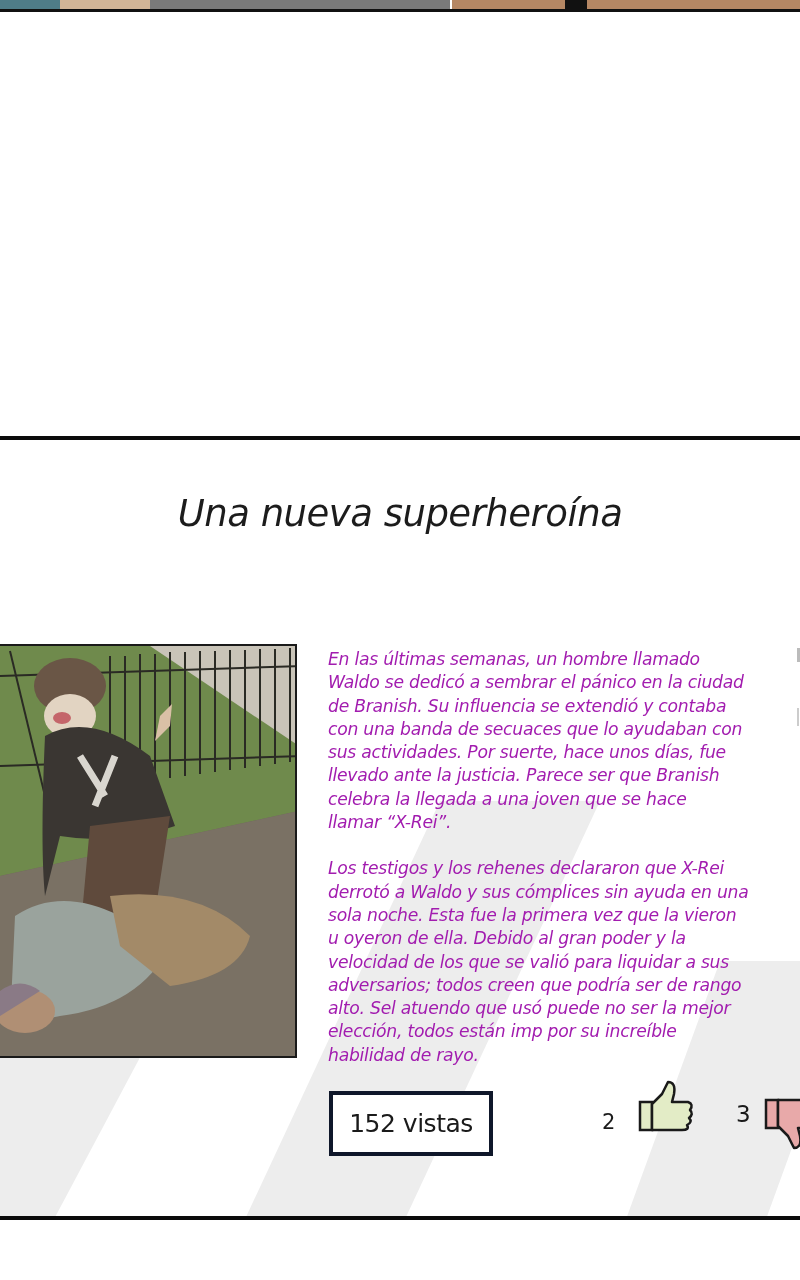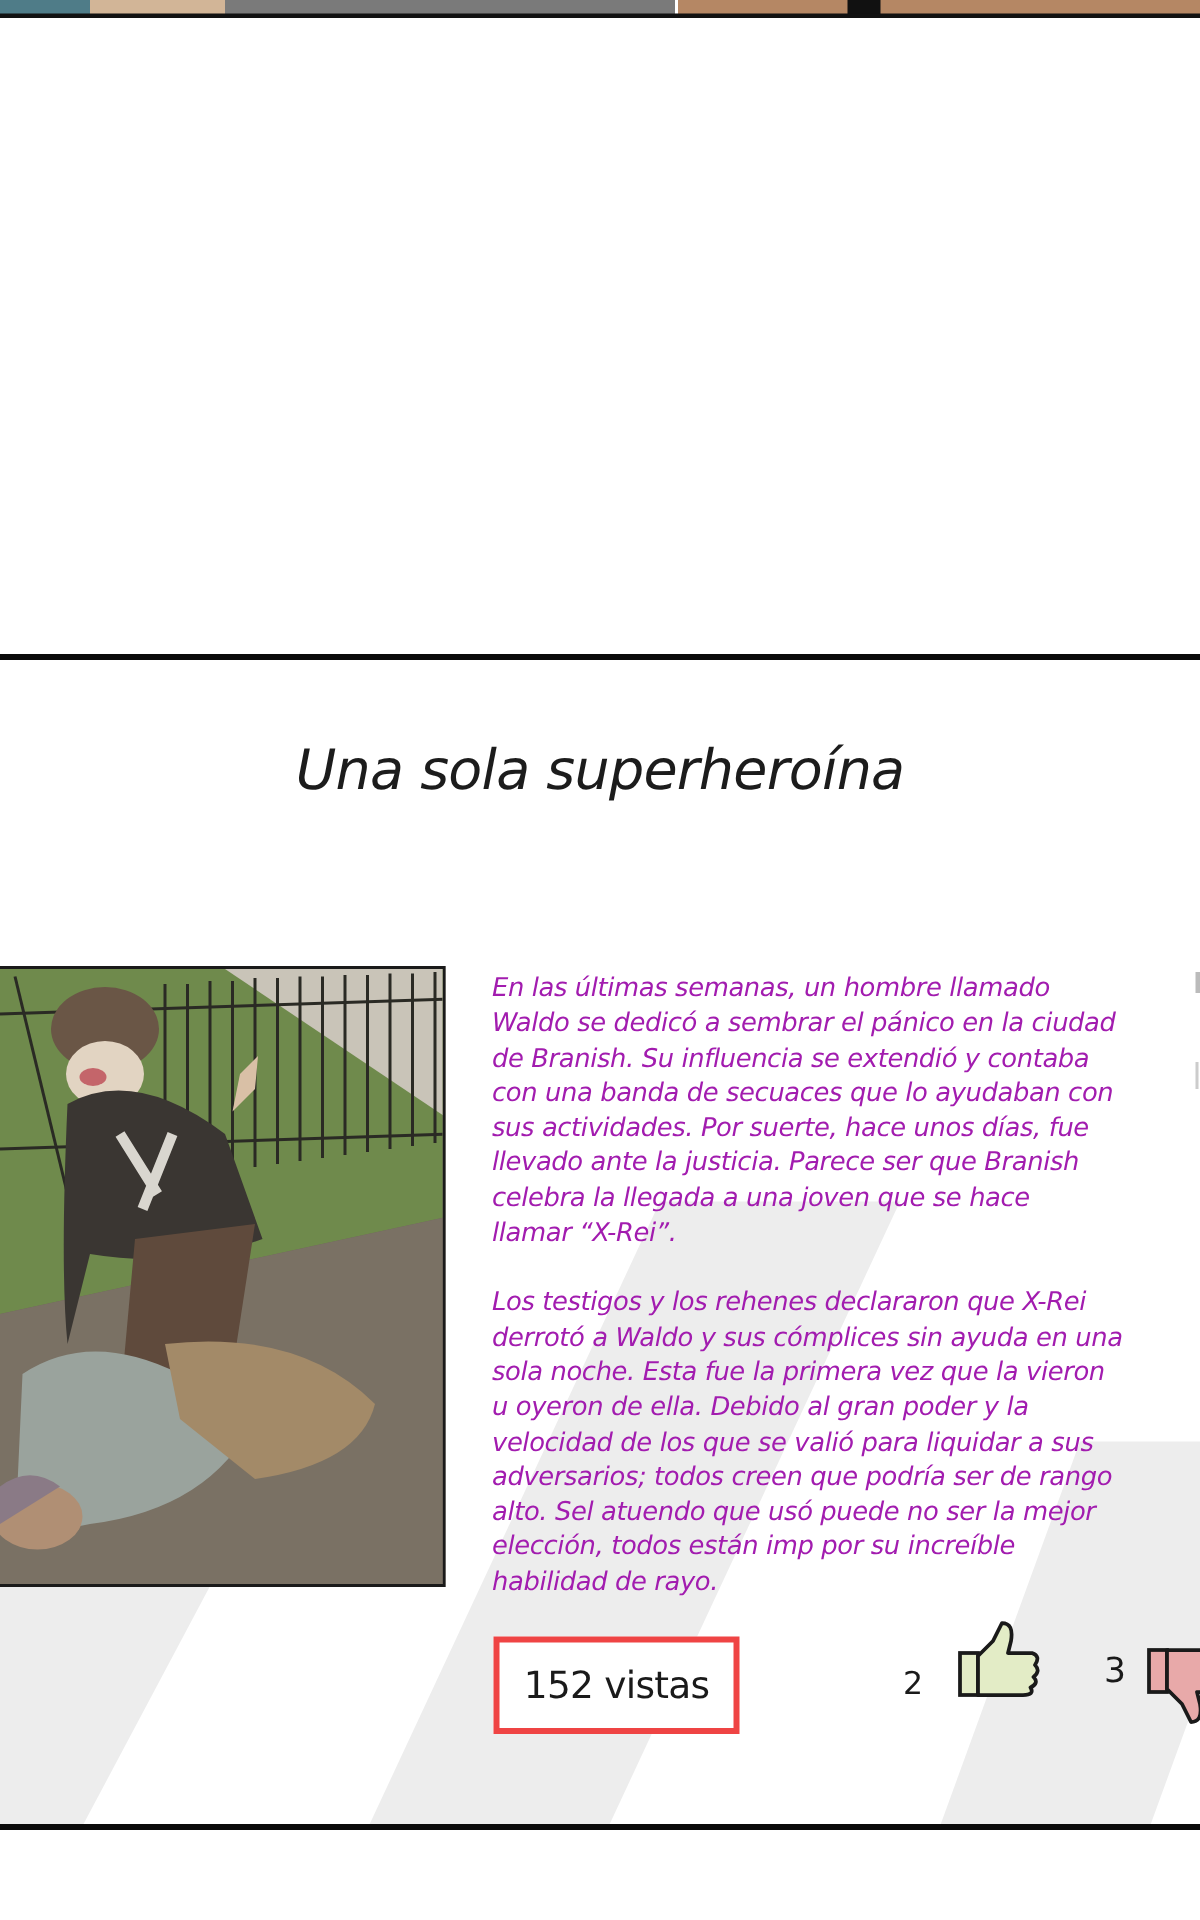--- a/index.html
+++ b/index.html
@@ -22,21 +22,21 @@
 
     .image-frame { position: absolute; left: -2px; top: 644px; width: 299px; height: 414px;
                    border: 2px solid #1a1a1a; overflow: hidden; background: #6f685c; }
 
     .article { position: absolute; left: 328px; top: 648px; width: 460px;
                font-family: "DejaVu Sans", sans-serif; font-style: italic; font-size: 17.2px;
                line-height: 23.3px; color: #a21caf; letter-spacing: -0.25px; }
     .article p { margin-bottom: 23px; white-space: pre-line; }
 
     .views-box { position: absolute; left: 329px; top: 1091px; width: 164px; height: 65px;
-                 border: 4px solid #ef4444; background: #fff; display: flex; align-items: center;
+                 border: 4px solid #0f172a; background: #fff; display: flex; align-items: center;
                  justify-content: center; font-family: "DejaVu Sans", sans-serif; font-size: 25px; color: #1a1a1a; letter-spacing: -0.5px; }
 
     .likes-count { position: absolute; left: 602px; top: 1110px; font-size: 21px; color: #1a1a1a; }
     .like-icon { position: absolute; left: 638px; top: 1080px; width: 56px; height: 56px; }
     .dislikes-count { position: absolute; left: 736px; top: 1101px; font-size: 23px; color: #1a1a1a; }
     .dislike-icon { position: absolute; left: 764px; top: 1094px; width: 56px; height: 56px; }
 
     .edge-marks { position: absolute; left: 795px; top: 648px; width: 5px; height: 80px; }
   </style>
 </head>
@@ -55,21 +55,21 @@
 
 <div class="panel">
 
   <div class="stripe" style="left:-40px;top:560px;width:210px;height:420px;transform:skewX(-28deg);"></div>
   <div class="stripe" style="left:440px;top:360px;width:160px;height:500px;transform:skewX(-25deg);"></div>
   <div class="stripe" style="left:720px;top:520px;width:140px;height:320px;transform:skewX(-20deg);"></div>
 </div>
 
 <div class="divider" style="top:1216px;"></div>
 
-<h1 class="title">Una sola superheroína</h1>
+<h1 class="title">Una nueva superheroína</h1>
 
 <div class="image-frame">
   <svg width="299" height="414" viewBox="0 0 299 414">
     <rect x="0" y="0" width="299" height="414" fill="#6e665b"></rect>
     <polygon points="0,0 299,0 299,165 0,230" fill="#6f8a4c"></polygon>
     <polygon points="150,0 299,0 299,100" fill="#c9c4b8"></polygon>
     <polygon points="0,230 299,165 299,414 0,414" fill="#7a7164"></polygon>
     <g stroke="#2a2a24" stroke-width="2">
       <line x1="0" y1="30" x2="299" y2="20"></line>
       <line x1="0" y1="120" x2="299" y2="110"></line>

